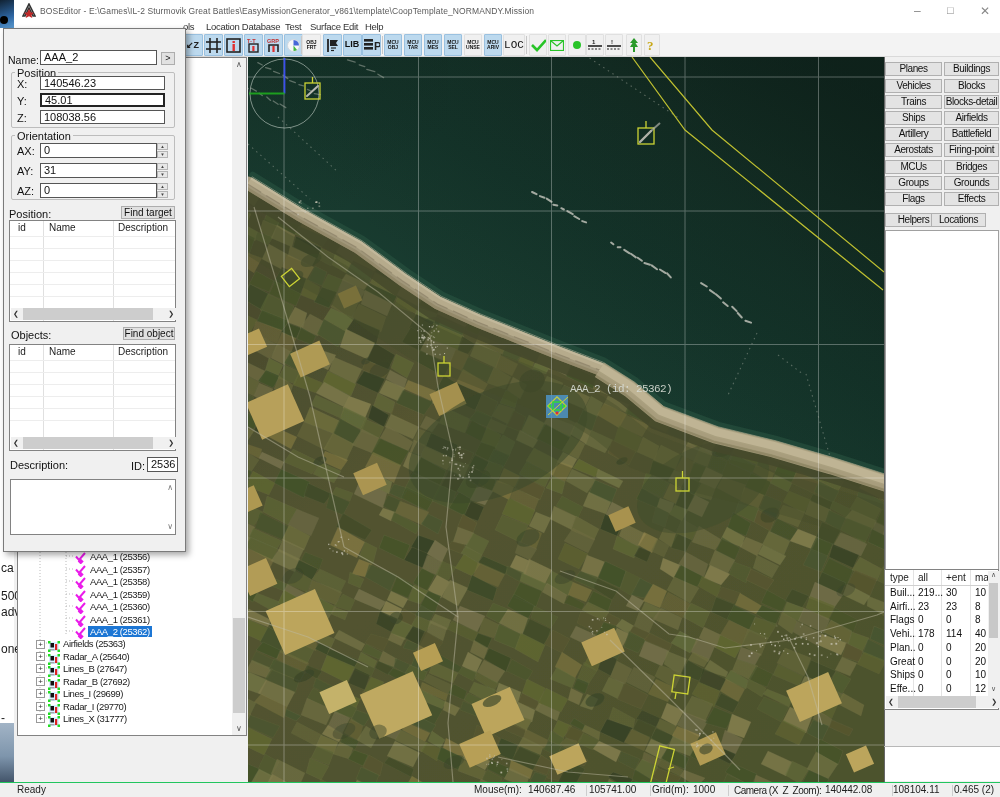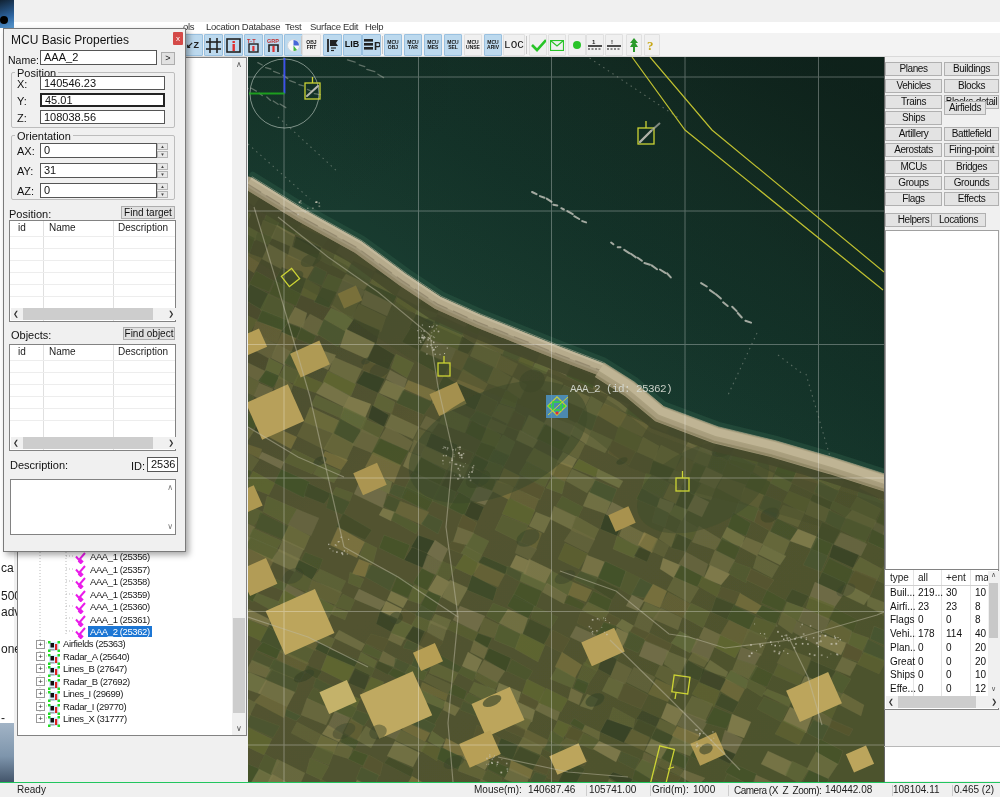--- a/index.html
+++ b/index.html
@@ -64,20 +64,30 @@
 <div id="root">
     <div id="desk" class="abs">
       <div class="sky abs"></div>
       <div class="dot abs"></div>
       <div class="frag" style="left:1px;top:561px">ca</div>
       <div class="frag" style="left:1px;top:589px">500</div>
       <div class="frag" style="left:1px;top:605px">adv</div>
       <div class="frag" style="left:1px;top:642px">one</div>
       <div class="frag" style="left:1px;top:711px">- he</div>
       <div class="photo abs"></div>
+    </div>
+    <div id="title" class="abs">
+      <span class="logo abs"><svg width="14" height="15">
+          <path d="M7,1 L13,13 L11,13 L7,5 L3,13 L1,13 Z" fill="none" stroke="#333" stroke-width="1.6"></path>
+          <path d="M7,6 L8.8,9.5 L12,9.8 L9.5,12 L10.3,15 L7,13.2 L3.7,15 L4.5,12 L2,9.8 L5.2,9.5 Z" fill="#c02828"></path>
+        </svg></span>
+      <span class="txt abs">BOSEditor - E:\Games\IL-2 Sturmovik Great Battles\EasyMissionGenerator_v861\template\CoopTemplate_NORMANDY.Mission</span>
+      <span class="wb abs" style="left:900px">–</span>
+      <span class="wb abs" style="left:933px;font-size:11px">□</span>
+      <span class="wb abs" style="left:966px">✕</span>
     </div>
     <div id="menu" class="abs">
       <span style="left:169px">ols</span>
       <span style="left:192px">Location Database</span>
       <span style="left:271px">Test</span>
       <span style="left:296px">Surface Edit</span>
       <span style="left:351px">Help</span>
     </div>
     <div id="tools" class="abs">
       <div class="tbb" style="left:170.0px;width:19px">
@@ -1724,21 +1734,21 @@
         <text x="322" y="335" font-family="Liberation Mono, monospace" font-size="11" fill="#d8dcd4" opacity="0.92" letter-spacing="-0.6">AAA_2 (id: 25362)</text>
       </svg></div>
     <div id="rp" class="abs"></div>
     <div class="rbtn" style="left:885px;top:62px;width:57px">Planes</div>
     <div class="rbtn" style="left:944px;top:62px;width:55px">Buildings</div>
     <div class="rbtn" style="left:885px;top:79px;width:57px">Vehicles</div>
     <div class="rbtn" style="left:944px;top:79px;width:55px">Blocks</div>
     <div class="rbtn" style="left:885px;top:95px;width:57px">Trains</div>
     <div class="rbtn" style="left:944px;top:95px;width:55px">Blocks-detail</div>
     <div class="rbtn" style="left:885px;top:111px;width:57px">Ships</div>
-    <div class="rbtn" style="left:944px;top:101px;width:42px">Airfields</div>
+    <div class="rbtn" style="left:944px;top:111px;width:55px">Airfields</div>
     <div class="rbtn" style="left:885px;top:127px;width:57px">Artillery</div>
     <div class="rbtn" style="left:944px;top:127px;width:55px">Battlefield</div>
     <div class="rbtn" style="left:885px;top:143px;width:57px">Aerostats</div>
     <div class="rbtn" style="left:944px;top:143px;width:55px">Firing-point</div>
     <div class="rbtn" style="left:885px;top:160px;width:57px">MCUs</div>
     <div class="rbtn" style="left:944px;top:160px;width:55px">Bridges</div>
     <div class="rbtn" style="left:885px;top:176px;width:57px">Groups</div>
     <div class="rbtn" style="left:944px;top:176px;width:55px">Grounds</div>
     <div class="rbtn" style="left:885px;top:192px;width:57px">Flags</div>
     <div class="rbtn" style="left:944px;top:192px;width:55px">Effects</div>
@@ -1812,24 +1822,20 @@
       <span style="left:825px">140442.08</span>
       <span style="left:893px">108104.11</span>
       <span style="left:954px">0.465 (2)</span>
       <div class="ssep" style="left:586px"></div>
       <div class="ssep" style="left:650px"></div>
       <div class="ssep" style="left:728px"></div>
       <div class="ssep" style="left:892px"></div>
       <div class="ssep" style="left:952px"></div>
     </div>
     <div id="dlg" class="abs">
-      <div class="dtitle">
-        <b>MCU Basic Properties</b>
-        <div class="x">x</div>
-      </div>
       <div class="lbl" style="left:4px;top:25px;font-size:10.5px">Name:</div>
       <div class="fld" style="left:36px;top:21px;width:117px;height:15px">AAA_2</div>
       <div class="btn" style="left:157px;top:23px;width:14px;height:13px;font-size:9px;line-height:11px">&gt;</div>
       <div class="grp" style="left:7px;top:43px;width:164px;height:56px"></div>
       <div class="glbl" style="left:11px;top:38px">Position</div>
       <div class="lbl" style="left:13px;top:49px">X:</div>
       <div class="fld" style="left:36px;top:47px;width:125px;height:14px;">140546.23</div>
       <div class="lbl" style="left:13px;top:66px">Y:</div>
       <div class="fld" style="left:36px;top:64px;width:125px;height:14px;border:2px solid #222;line-height:11px">45.01</div>
       <div class="lbl" style="left:13px;top:83px">Z:</div>

